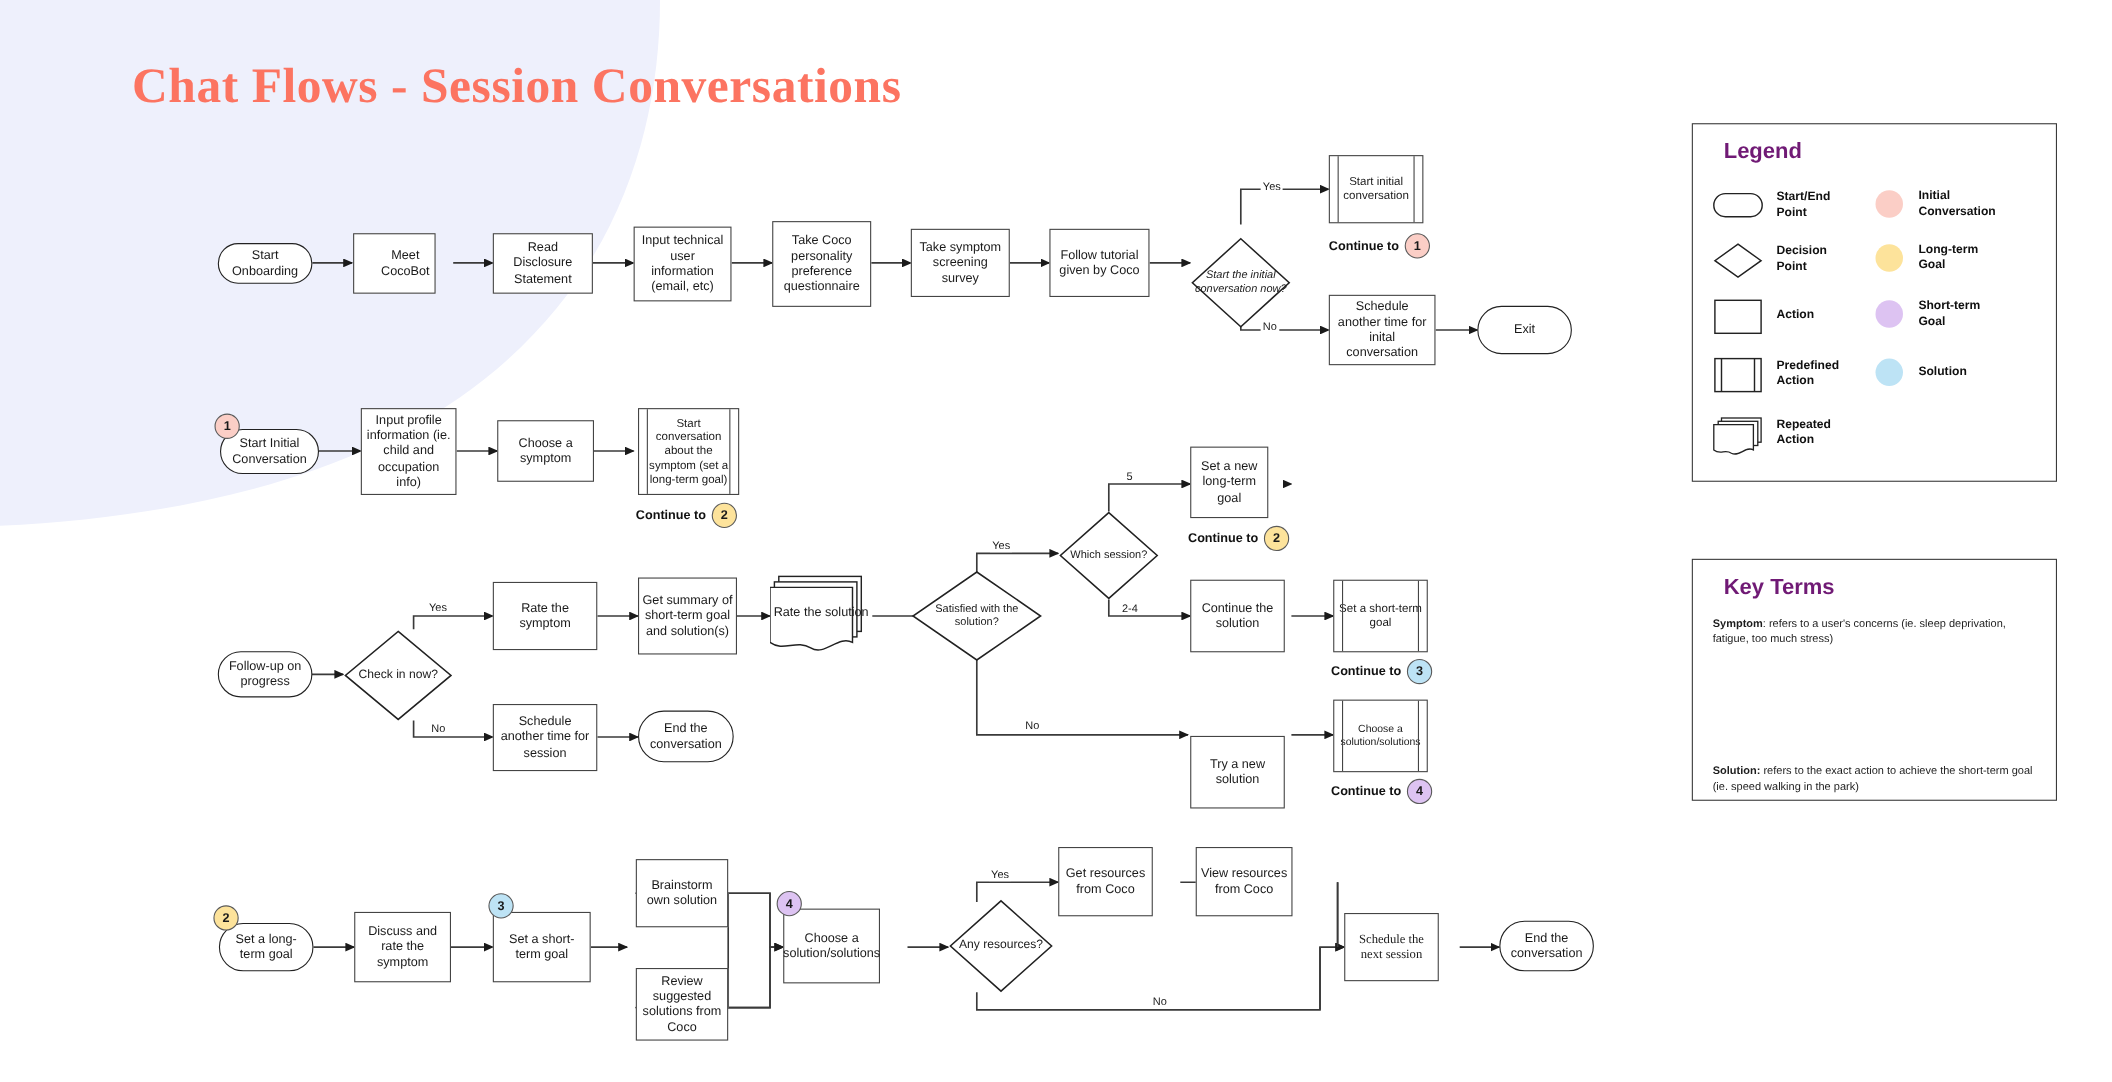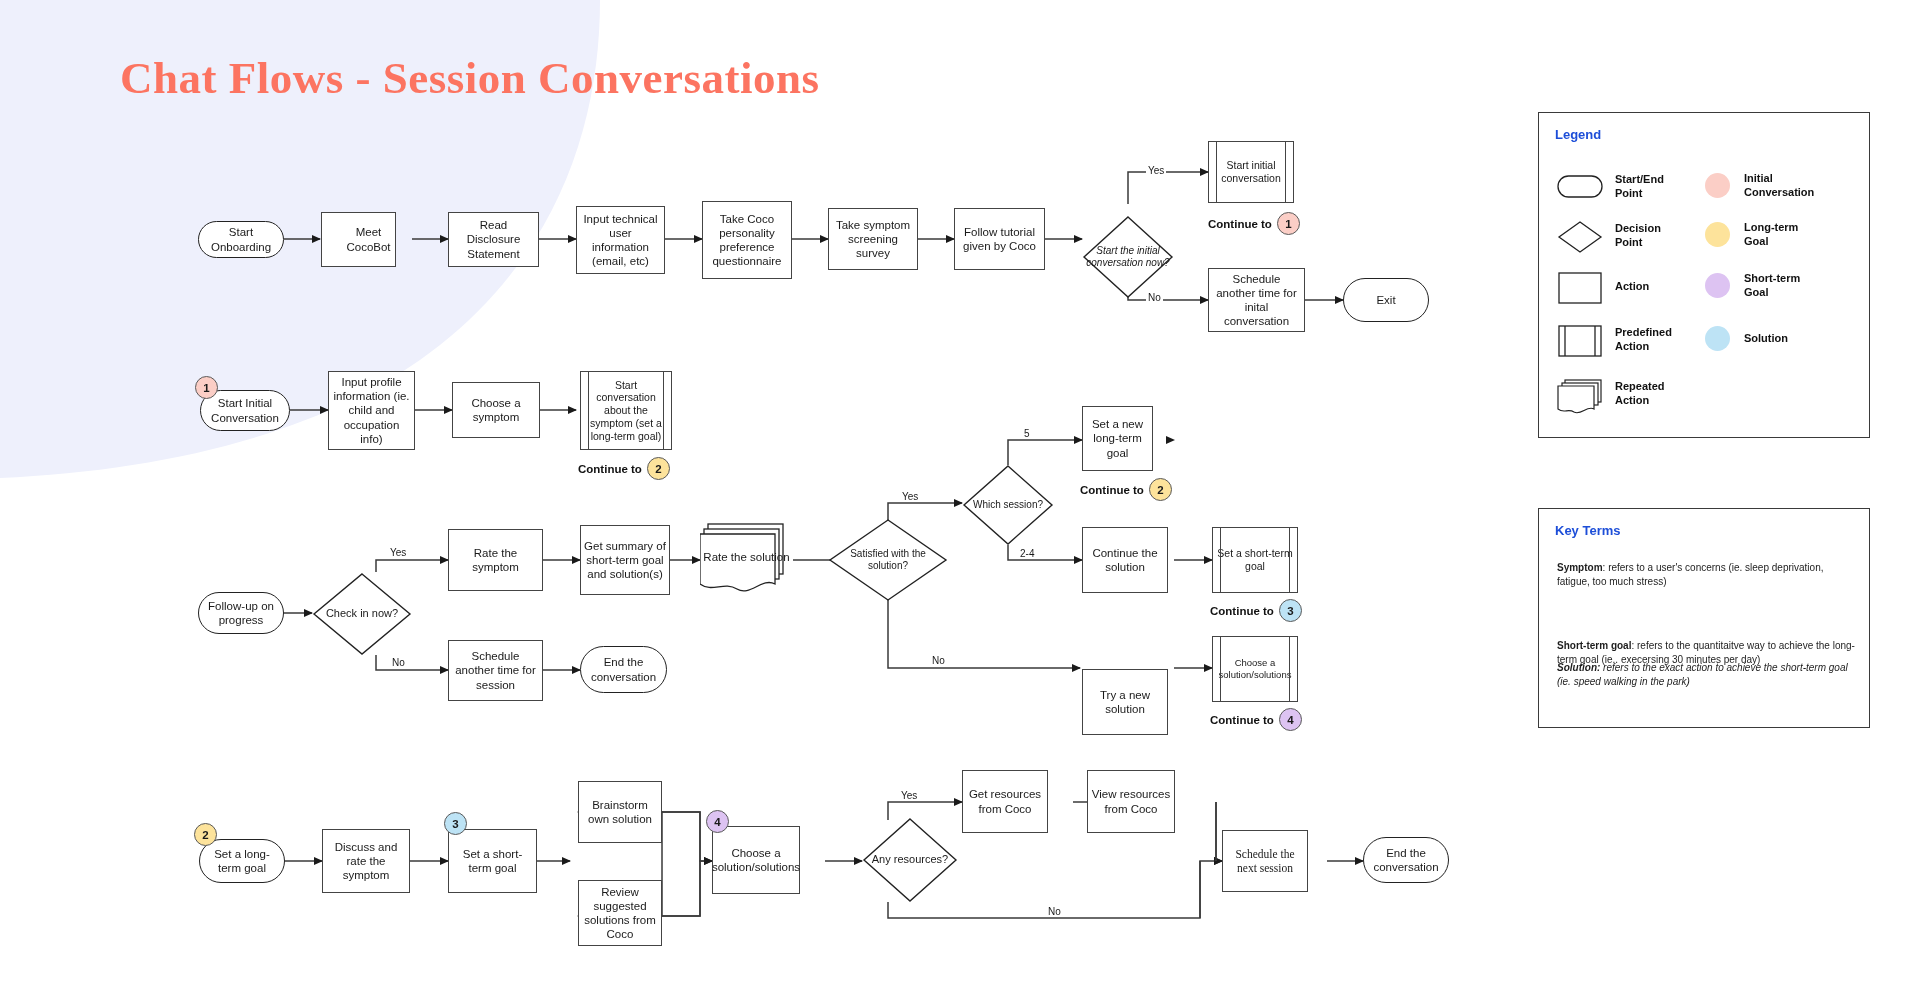--- a/index.html
+++ b/index.html
@@ -114,22 +114,22 @@
   
   .panel {
     position: absolute;
     background: #fff;
     border: 1.6px solid #3a3a3a;
     z-index: 3;
   }
   #legend-panel { left: 1538px; top: 112px; width: 332px; height: 326px; }
   #keyterms-panel { left: 1538px; top: 508px; width: 332px; height: 220px; }
   .panel-title {
-    position: absolute; left: 16px; top: 14px;
-    font-size: 13px; font-weight: bold; color: #1d4ed8;
+    position: absolute; left: 28px; top: 14px;
+    font-size: 20px; font-weight: bold; color: #701a75;
   }
   .legend-row { position: absolute; display: flex; align-items: center; }
   .legend-label {
     font-size: 11px; font-weight: bold; color: #111;
     line-height: 1.28; white-space: pre-line;
   }
   .lg-shape { width: 46px; height: 30px; margin-right: 12px; flex: 0 0 auto; position: relative; }
   .lg-circle { width: 25px; height: 25px; border-radius: 50%; margin-right: 14px; flex: 0 0 auto; }
 
   .kt-item { position: absolute; left: 18px; width: 300px; font-size: 10px; color: #1d1d1d; line-height: 1.38; }
@@ -491,19 +491,16 @@
     <div class="lg-circle" style="background:#bde3f5"></div>
     <div class="legend-label">Solution</div>
   </div>
 </div>
 
 <div class="panel" id="keyterms-panel">
   <div class="panel-title">Key Terms</div>
   <div class="kt-item" style="top:52px;">
     <b>Symptom</b><span>: </span><span>refers to a user's concerns (ie. sleep deprivation, fatigue, too much stress)</span>
   </div>
-  <div class="kt-item" style="top:130px;">
-    <b>Short-term goal</b><span>: </span><span>refers to the quantitaitve way to achieve the long-term goal (ie.. execersing 30 minutes per day)</span>
-  </div>
-  <div class="kt-item" style="top:152px;font-style:italic;">
+  <div class="kt-item" style="top:186px;">
     <b>Solution:</b><span> </span><span>refers to the exact action to achieve the short-term goal (ie.  speed walking in the park)</span>
   </div>
 </div>
 
 </body></html>

